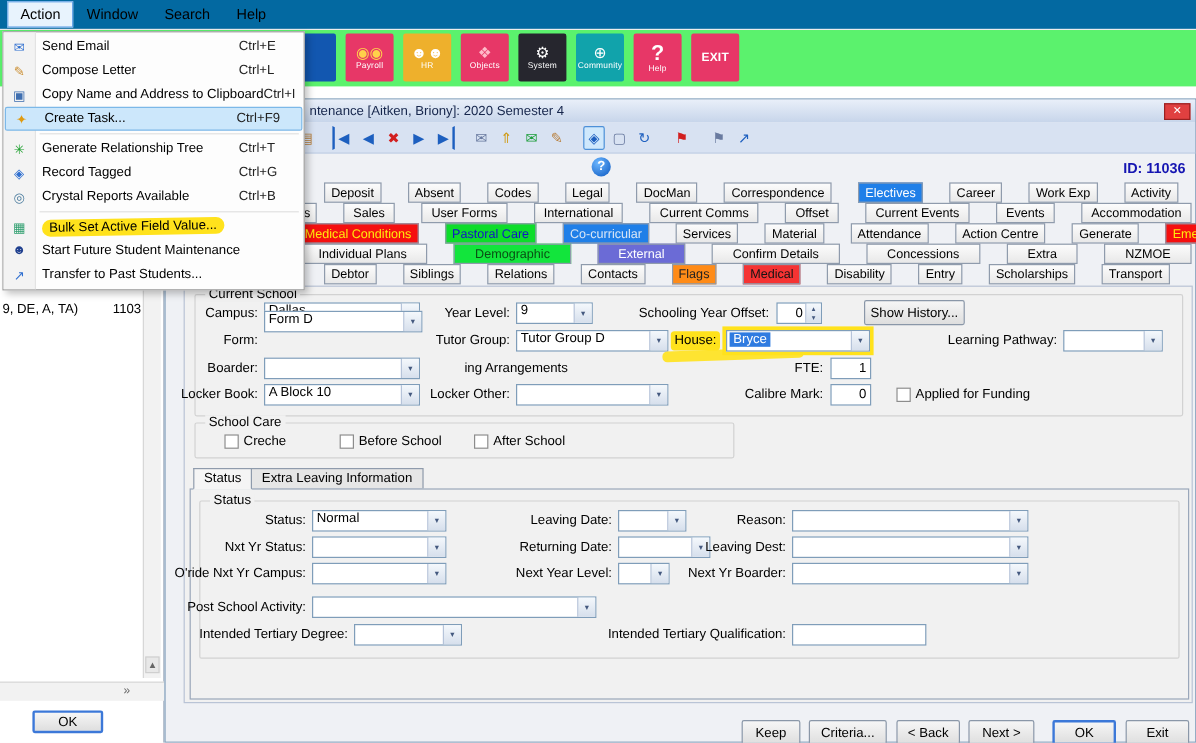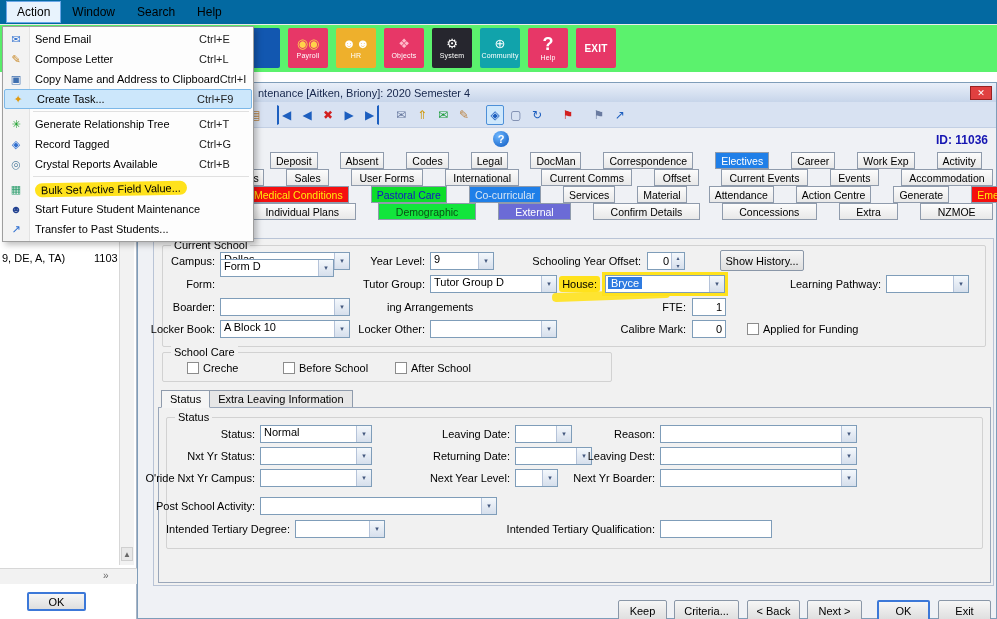--- a/index.html
+++ b/index.html
@@ -261,20 +261,33 @@
       </div>
       <div class="trow trow4">
         <span class="tab">Individual Plans</span>
         <span class="tab tab-green-d">Demographic</span>
         <span class="tab tab-purple">External</span>
         <span class="tab">Confirm Details</span>
         <span class="tab">Concessions</span>
         <span class="tab">Extra</span>
         <span class="tab">NZMOE</span>
       </div>
+      <div class="trow trow5">
+        <span class="tab">Debtor</span>
+        <span class="tab">Siblings</span>
+        <span class="tab">Relations</span>
+        <span class="tab">Contacts</span>
+        <span class="tab tab-orange">Flags</span>
+        <span class="tab tab-red-k">Medical</span>
+        <span class="tab">Disability</span>
+        <span class="tab">Entry</span>
+        <span class="tab">Scholarships</span>
+        <span class="tab">Transport</span>
+        <span class="tab">Classes</span>
+      </div>
     </div>
 
     <div class="content">
 
       <div class="gbox" style="left:8px;top:6px;width:824px;height:102px">
         <span class="gleg">Current School</span>
       </div>
 
       <span class="flabel r" style="right:778px;top:13px">Campus:</span>
       <div class="combo" style="left:66px;top:13px;width:130px">
@@ -290,21 +303,21 @@
       <div class="spin" style="left:493px;top:13px;width:38px">
         <span class="sval">0</span>
         <span class="sarrows">
             <i>▴</i>
             <i>▾</i>
           </span>
       </div>
       <button class="btn" style="left:566px;top:11px;width:84px">Show History...</button>
 
       <span class="flabel r" style="right:778px;top:36px">Form:</span>
-      <div class="combo" style="left:66px;top:20px;width:114px">
+      <div class="combo" style="left:66px;top:20px;width:132px">
         <span class="cval">Form D</span>
         <span class="cbtn">▾</span>
       </div>
       <span class="flabel r" style="right:568px;top:36px">Tutor Group:</span>
       <div class="combo" style="left:276px;top:36px;width:127px">
         <span class="cval">Tutor Group D</span>
         <span class="cbtn">▾</span>
       </div>
 
       <div class="yellow-streak" style="left:398px;top:52px;width:118px;height:9px"></div>

